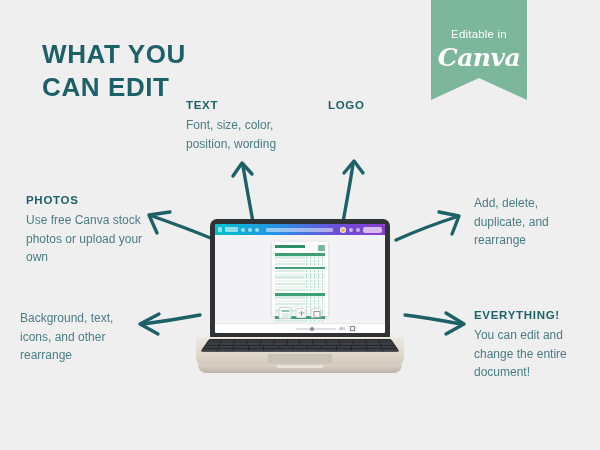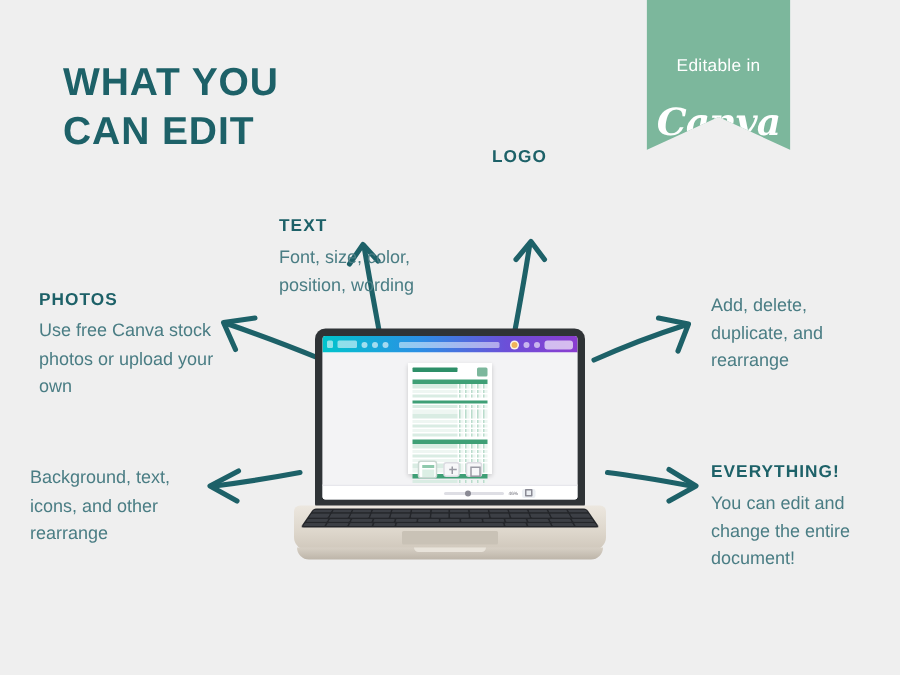--- a/index.html
+++ b/index.html
@@ -34,27 +34,27 @@
     position: absolute;
     left: 431px; top: 0px;
     width: 96px; height: 100px;
     background: #7cb79c;
     -webkit-clip-path: polygon(0 0, 100% 0, 100% 100%, 50% 78%, 0 100%);
     clip-path: polygon(0 0, 100% 0, 100% 100%, 50% 78%, 0 100%);
     text-align: center;
     color: #ffffff;
   }
   #canva-badge .badge-top {
-    margin-top: 38px;
+    margin-top: 28px;
     font-size: 11.5px;
     letter-spacing: 0.2px;
     color: #ffffff;
   }
   #canva-badge .badge-word {
-    margin-top: 17px;
+    margin-top: 3px;
     font-family: "DejaVu Serif", serif;
     font-style: italic;
     font-size: 25px;
     font-weight: bold;
     letter-spacing: -0.5px;
     color: #ffffff;
   }
 
   
   .callout { position: absolute; }
@@ -65,21 +65,21 @@
     color: #1d6168;
     margin-bottom: 5px;
     text-transform: uppercase;
   }
   .callout .c-body {
     font-size: 12px;
     line-height: 1.55;
     color: #4a7d84;
   }
 
-  #callout-text   { left: 186px; top: 99px;  width: 120px; margin-top: 46px; }
+  #callout-text   { left: 186px; top: 99px;  width: 120px; }
   #callout-logo   { left: 328px; top: 99px;  width: 120px; }
   #callout-photos { left: 26px;  top: 194px; width: 120px; }
   #callout-colors { left: 20px;  top: 309px; width: 128px; }
   #callout-pages  { left: 474px; top: 194px; width: 118px; }
   #callout-every  { left: 474px; top: 309px; width: 122px; }
 
   
   #arrow-layer {
     position: absolute;
     left: 0; top: 0;

